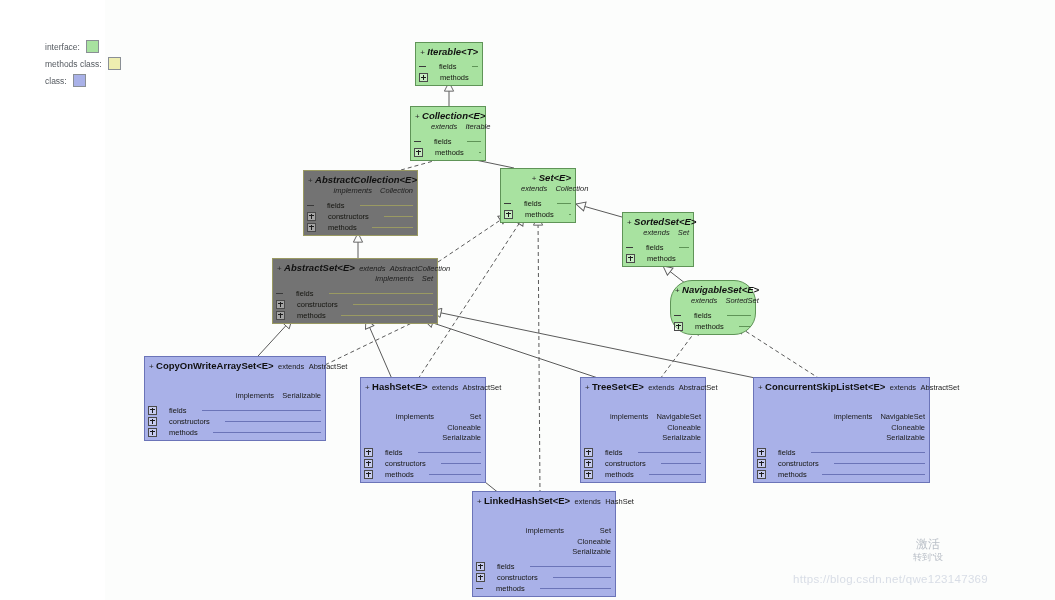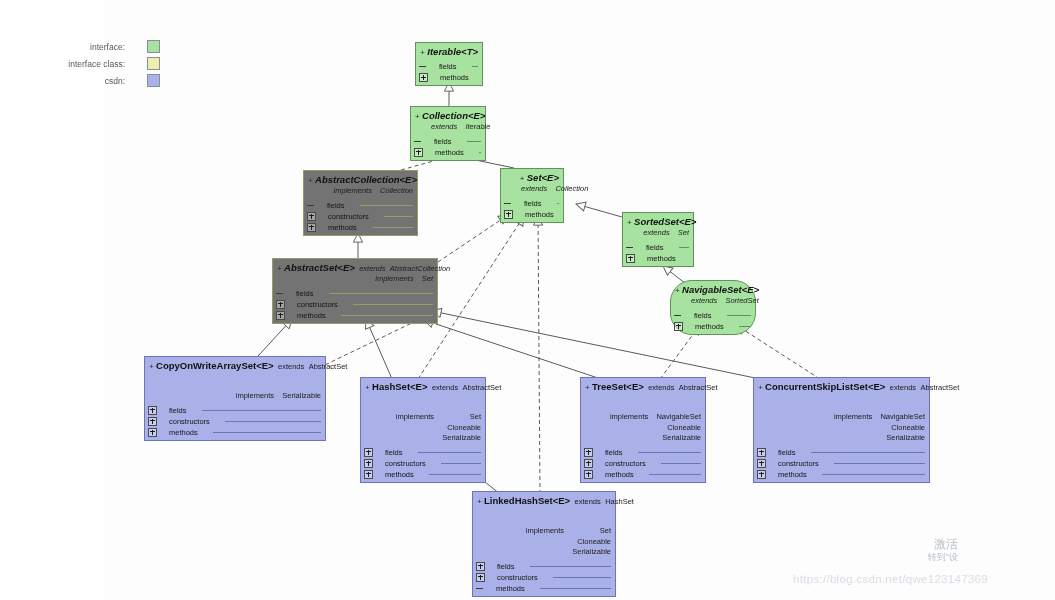--- a/index.html
+++ b/index.html
@@ -24,23 +24,22 @@
   }
   .legend {
     position: absolute;
     left: 45px;
     top: 38px;
     width: 115px;
   }
   .legend-row {
     display: flex;
     align-items: center;
-    justify-content: flex-end;
     height: 17px;
-    gap: 22px;
+    gap: 6px;
   }
   .legend-label {
     font-size: 8.5px;
     color: #555a60;
     text-align: right;
     white-space: nowrap;
   }
   .legend-swatch {
     width: 11px;
     height: 11px;
@@ -168,21 +167,21 @@
     font-size: 11.5px;
     color: #d8dde6;
     letter-spacing: 0.3px;
     white-space: nowrap;
     z-index: 9;
   }
   .activate {
     position: absolute;
     left: 898px;
     top: 537px;
-    text-align: right;
+    text-align: center;
     z-index: 9;
     width: 60px;
   }
   .activate .a1 {
     font-size: 12px;
     color: #b9bfc7;
     line-height: 14px;
   }
   .activate .a2 {
     font-size: 9px;
@@ -236,25 +235,25 @@
 
   <path d="M 300 377 L 418 320" stroke="#5a5a5a" stroke-width="1" fill="none" stroke-dasharray="4,3"></path>
 </svg>
 
 <div class="legend">
   <div class="legend-row">
     <span class="legend-label">interface:</span>
     <span class="legend-swatch" style="background:#a8e2a0;"></span>
   </div>
   <div class="legend-row">
-    <span class="legend-label">interface class:</span>
+    <span class="legend-label">methods class:</span>
     <span class="legend-swatch" style="background:#eeeeb0;"></span>
   </div>
   <div class="legend-row">
-    <span class="legend-label">csdn:</span>
+    <span class="legend-label">class:</span>
     <span class="legend-swatch" style="background:#a9b1e8;"></span>
   </div>
 </div>
 
 <div class="uml interface" style="left:415px; top:42px; width:68px;">
   <div class="uml-header">
     <div class="title-line">
       <span class="plus-mark">+</span>
       <span class="type-name">Iterable&lt;T&gt;</span>
     </div>
@@ -291,21 +290,21 @@
       <span class="row-rule"></span>
     </div>
     <div class="uml-row">
       <span class="boxmark"></span>
       <span class="row-text">methods</span>
       <span class="row-rule"></span>
     </div>
   </div>
 </div>
 
-<div class="uml interface" style="left:500px; top:168px; width:64px;">
+<div class="uml interface" style="left:500px; top:168px; width:76px;">
   <div class="uml-header">
     <div class="title-line">
       <span class="plus-mark">+</span>
       <span class="type-name">Set&lt;E&gt;</span>
     </div>
     <div class="sub-line">
       <span class="sub-kw">extends</span>
       <span class="sub-val">Collection</span>
     </div>
   </div>

